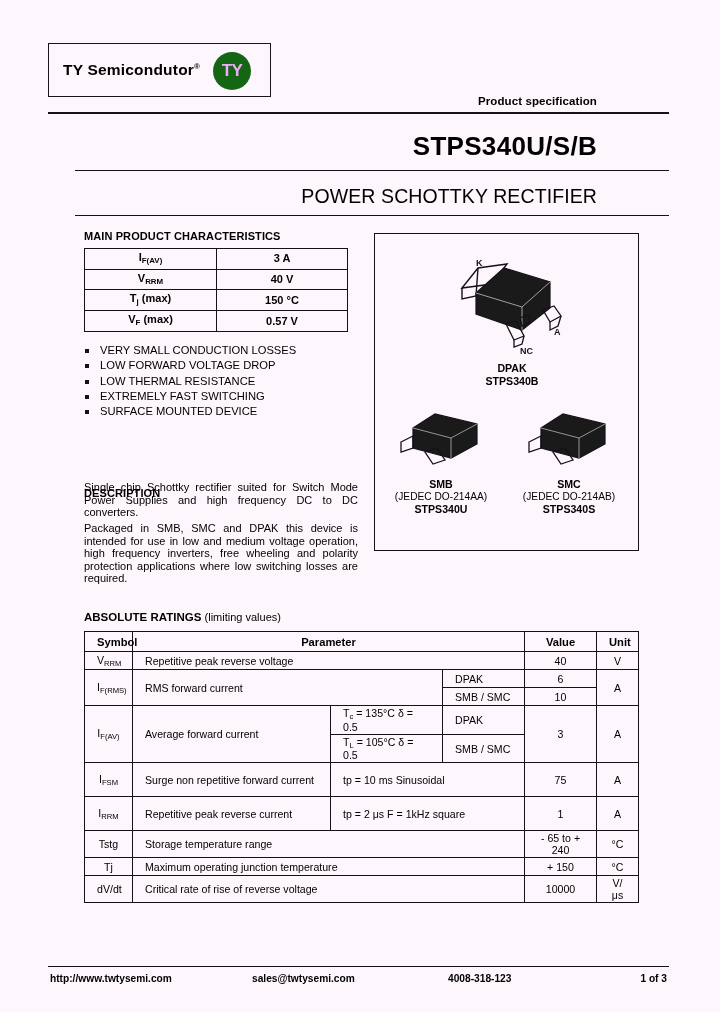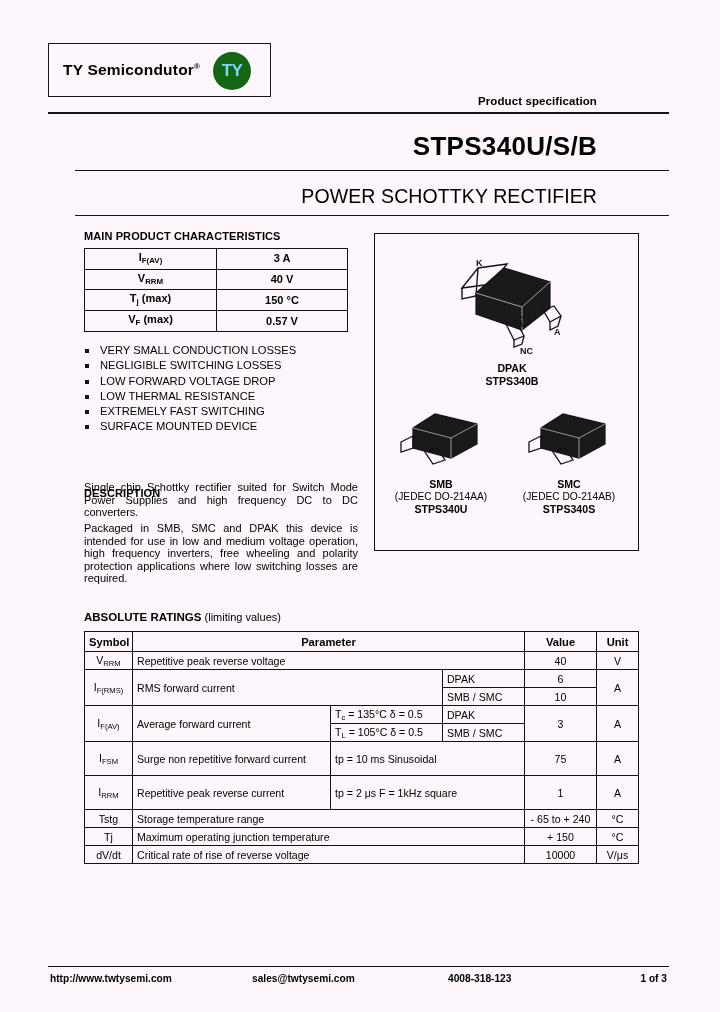--- a/index.html
+++ b/index.html
@@ -53,21 +53,21 @@
     position: absolute;
     left: 164px; top: 8px;
     width: 38px; height: 38px;
     border-radius: 50%;
     background: #146614;
     display: flex;
     align-items: center;
     justify-content: center;
   }
   .logo-mark span {
-    color: #7dd3fc;
+    color: #f0abfc;
     font-size: 17px;
     font-weight: bold;
     letter-spacing: -0.5px;
   }
 
   .prodspec {
     position: absolute;
     right: 51px; top: 95px;
     font-size: 11.5px;
     font-weight: bold;
@@ -224,21 +224,21 @@
   table.ratings {
     position: absolute;
     left: 84px; top: 631px;
     width: 555px;
     border-collapse: collapse;
     table-layout: fixed;
     font-size: 10.6px;
   }
   table.ratings td, table.ratings th {
     border: 1.1px solid #151019;
-    padding: 1px 4px;
+    padding: 1px 12px;
     font-weight: normal;
     vertical-align: middle;
   }
   table.ratings th {
     text-align: center;
     font-weight: bold;
     font-size: 11.2px;
     height: 17px;
   }
   td.sym {
@@ -320,21 +320,20 @@
       </tr>
       <tr>
         <td class="c1"><span>V</span><sub>F</sub><span> (max)</span></td>
         <td>0.57 V</td>
       </tr>
     </tbody>
   </table>
 
   <ul class="features">
     <li>VERY SMALL CONDUCTION LOSSES</li>
-    <li>NEGLIGIBLE SWITCHING LOSSES</li>
     <li>LOW FORWARD VOLTAGE DROP</li>
     <li>LOW THERMAL RESISTANCE</li>
     <li>EXTREMELY FAST SWITCHING</li>
     <li>SURFACE MOUNTED DEVICE</li>
   </ul>
 
   <div id="description-heading" class="sec-heading">DESCRIPTION</div>
   <div id="desc-p1" class="desc">Single chip Schottky rectifier suited for Switch Mode Power Supplies and high frequency DC to DC converters.</div>
   <div id="desc-p2" class="desc">Packaged in SMB, SMC and DPAK this device is intended for use in low and medium voltage operation, high frequency inverters, free wheeling and polarity protection applications where low switching losses are required.</div>
 

